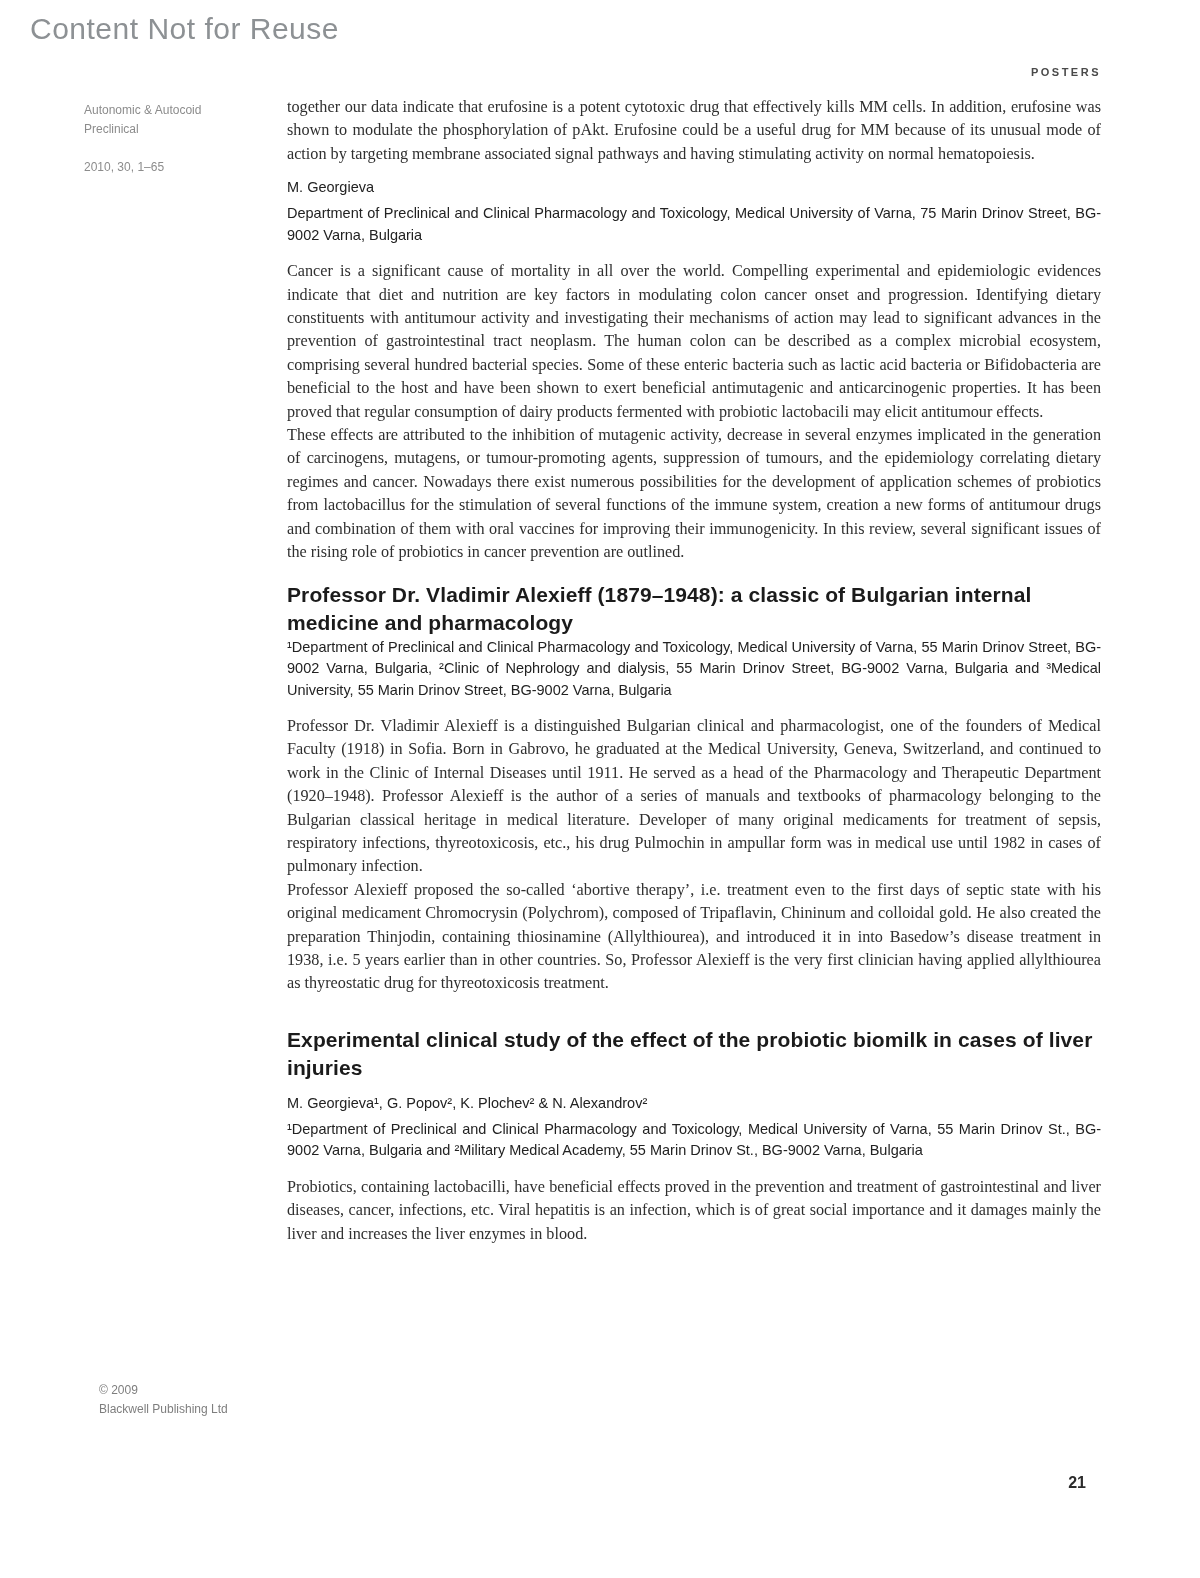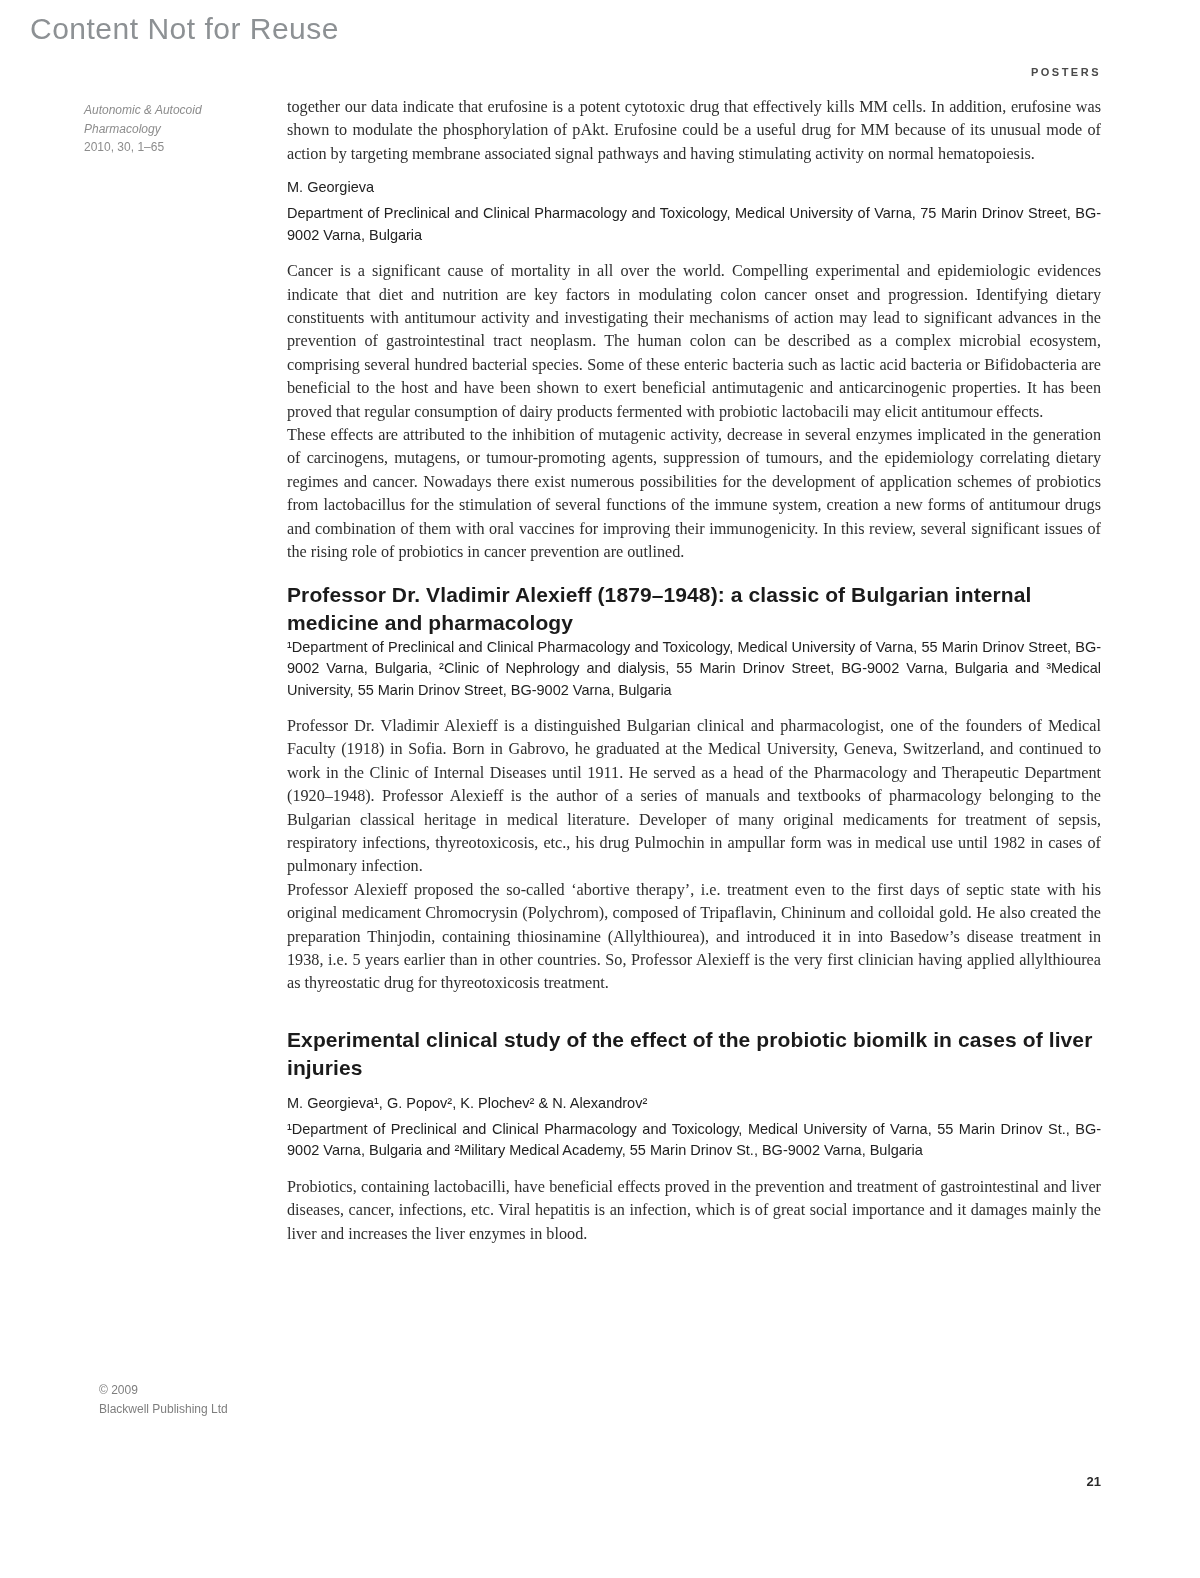--- a/index.html
+++ b/index.html
@@ -16,30 +16,30 @@
   }
   .running-head {
     position:absolute; left:287px; top:66px; width:814px;
     text-align:right; font-size:11px; font-weight:700;
     letter-spacing:2.5px; color:#4a4a4a;
   }
   .margin-note {
     position:absolute; left:84px; top:101px; width:170px;
     font-size:12px; line-height:18.5px; color:#8c8c8c;
   }
-  .margin-note .jt { font-style:italic; display:block; }
-  .margin-note .issue { font-style:normal; display:block; }
+  .margin-note .jt { display:block; }
+  .margin-note .issue { font-style:normal; display:block;margin-top:20px; }
   .footer-note {
     position:absolute; left:84px; top:1381px; width:180px;
     font-size:12px; line-height:19px; color:#7e7e7e;margin-left:15px;
   }
   .footer-note span { display:block; }
   .page-number {
-    position:absolute; left:287px; top:1474px; width:814px;
-    text-align:right; font-size:13px; font-weight:700; color:#2b2b2b;
+    position:absolute; left:272px; top:1474px; width:814px;
+    text-align:right; font-size:16px; font-weight:700; color:#2b2b2b;
   }
   .main {
     position:absolute; left:287px; top:96px; width:814px;
   }
   .body-text, .body-text p {
     font-family:"Liberation Serif","DejaVu Serif",serif;
     font-size:16.2px; line-height:23.4px; color:#2f2f2f;
     text-align:justify;
   }
   .body-text p { margin:0; }
@@ -59,21 +59,21 @@
 </style>
 </head>
 <body>
 
 <div class="watermark">Content Not for Reuse</div>
 
 <div class="running-head">POSTERS</div>
 
 <div class="margin-note">
   <span class="jt">Autonomic &amp; Autocoid</span>
-  <span class="jt">Pharmacology</span>
+  <span class="jt">Preclinical</span>
   <span class="issue">2010, 30, 1–65</span>
 </div>
 
 <div class="main">
 
   <div class="body-text">
     <p>together our data indicate that erufosine is a potent cytotoxic drug that effectively kills MM cells. In addition, erufosine was shown to modulate the phosphorylation of pAkt. Erufosine could be a useful drug for MM because of its unusual mode of action by targeting membrane associated signal pathways and having stimulating activity on normal hematopoiesis.</p>
   </div>
 
   <section>

